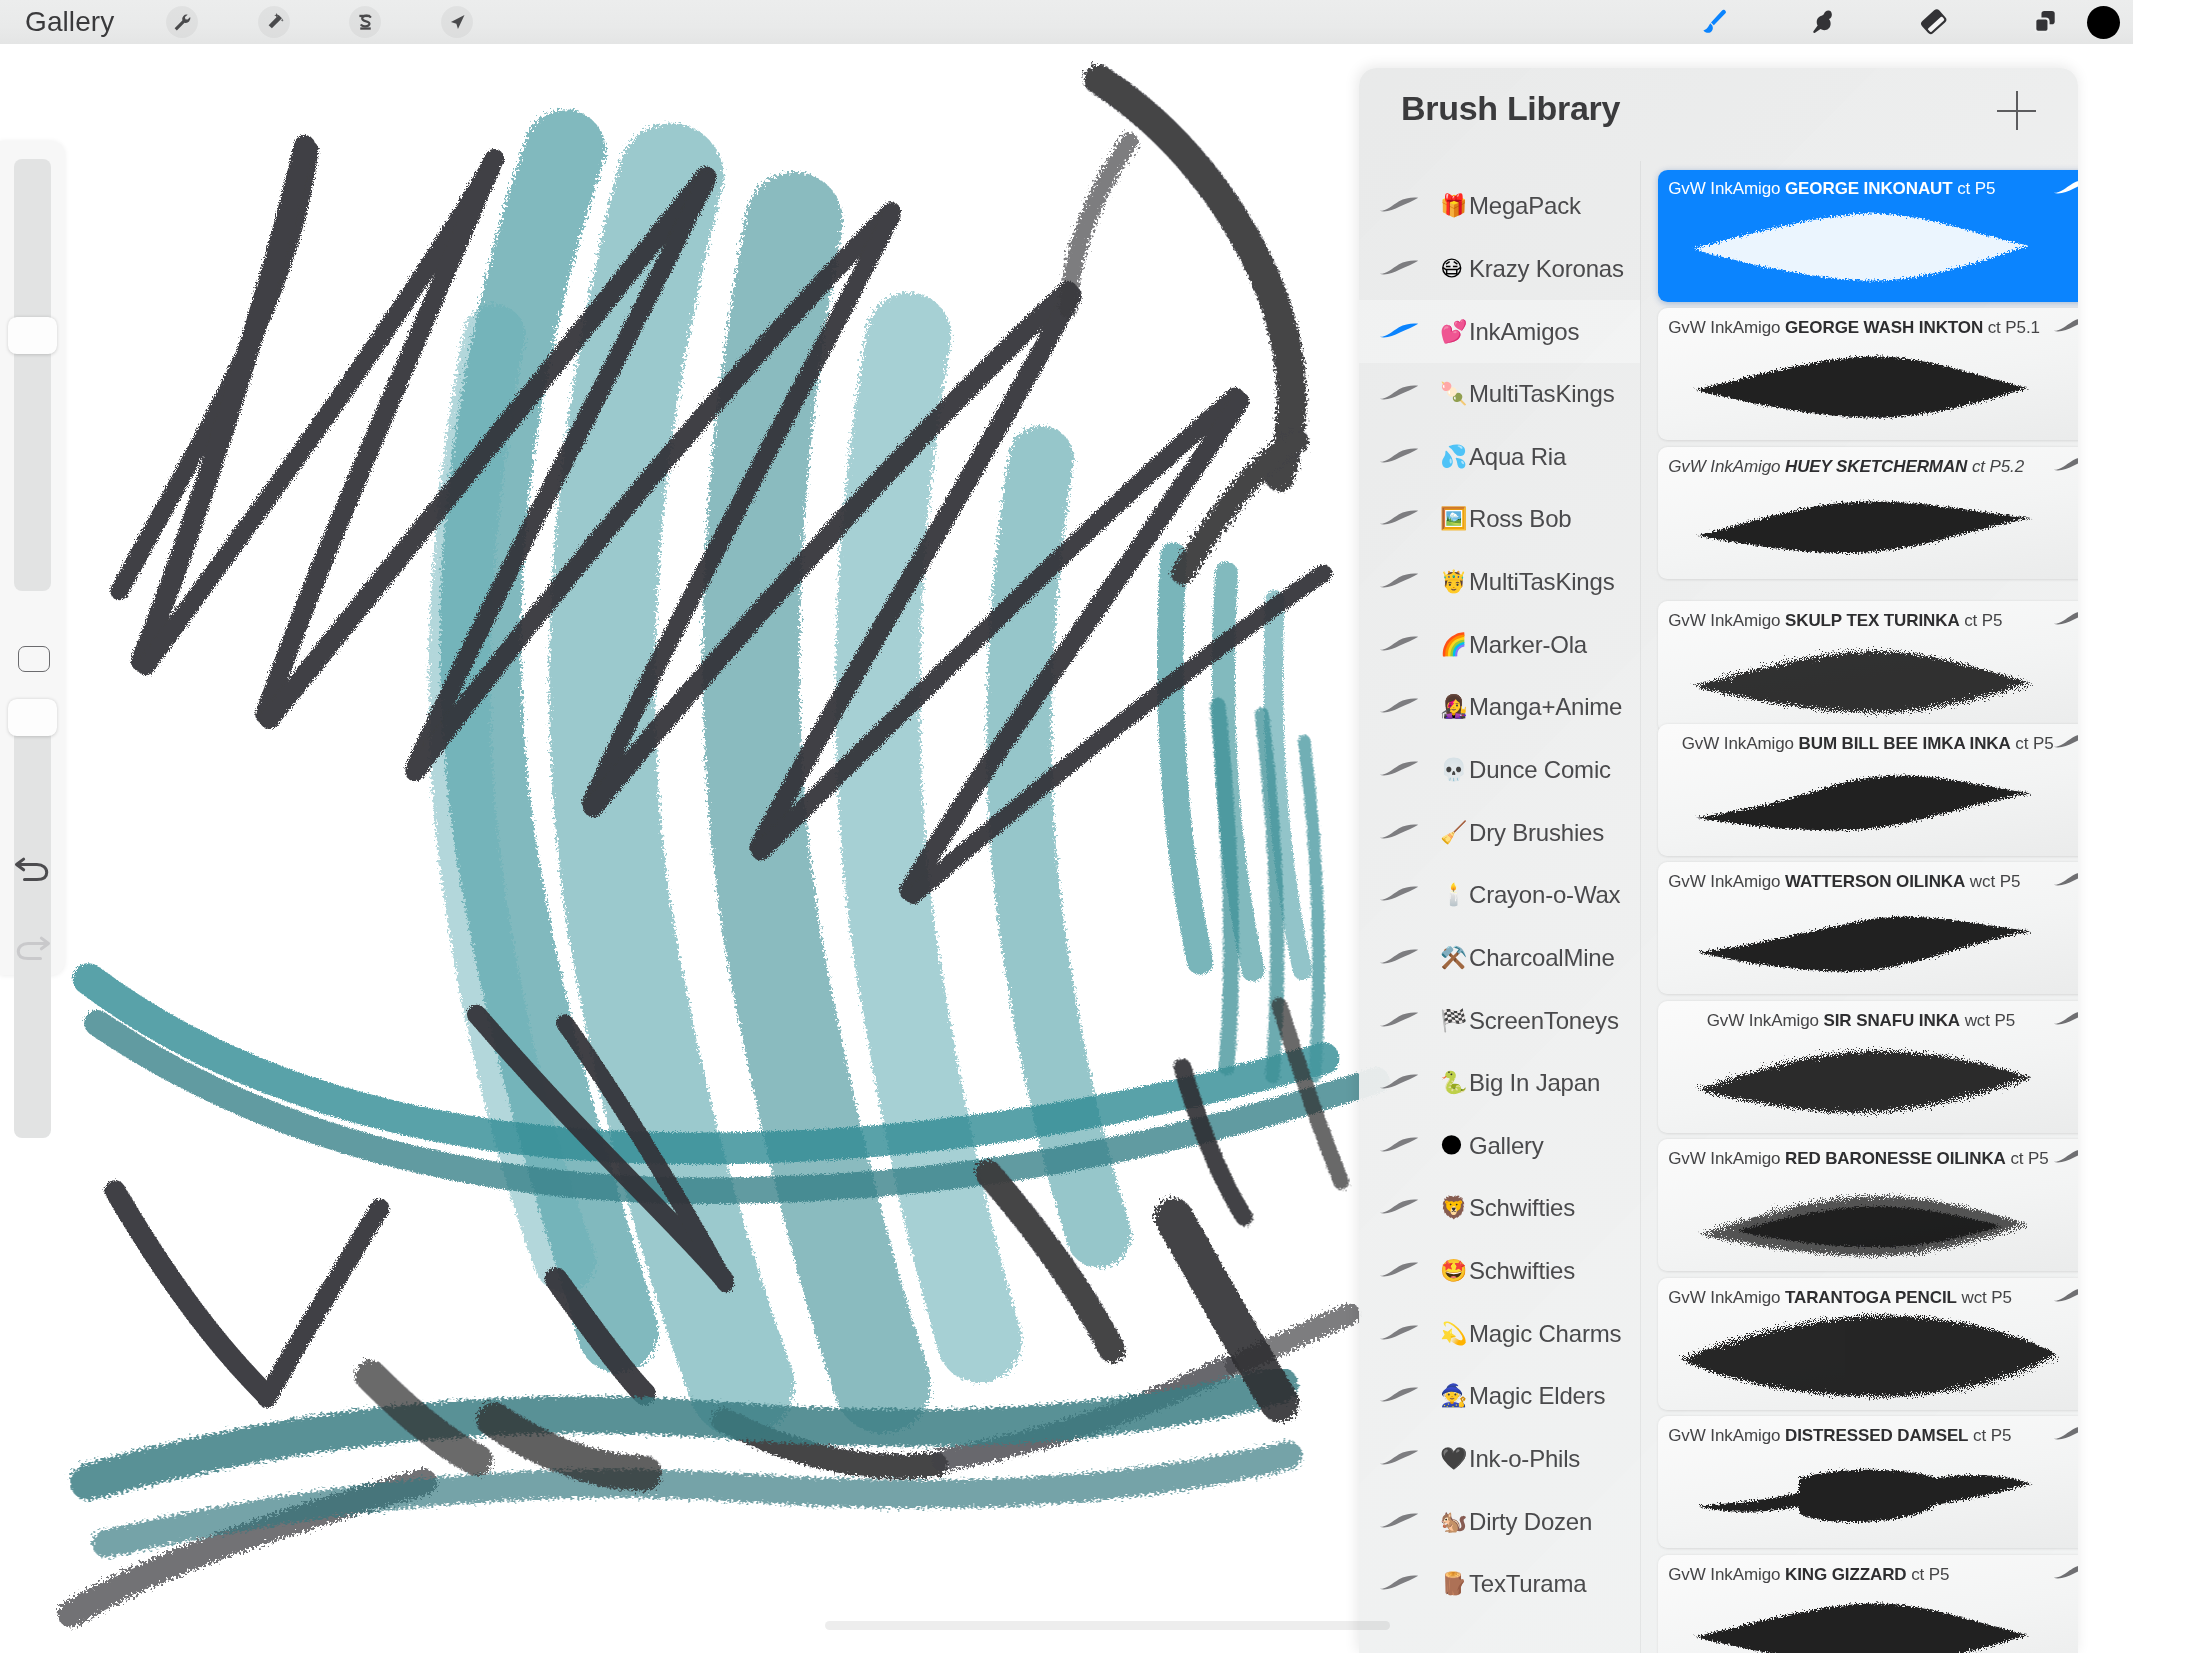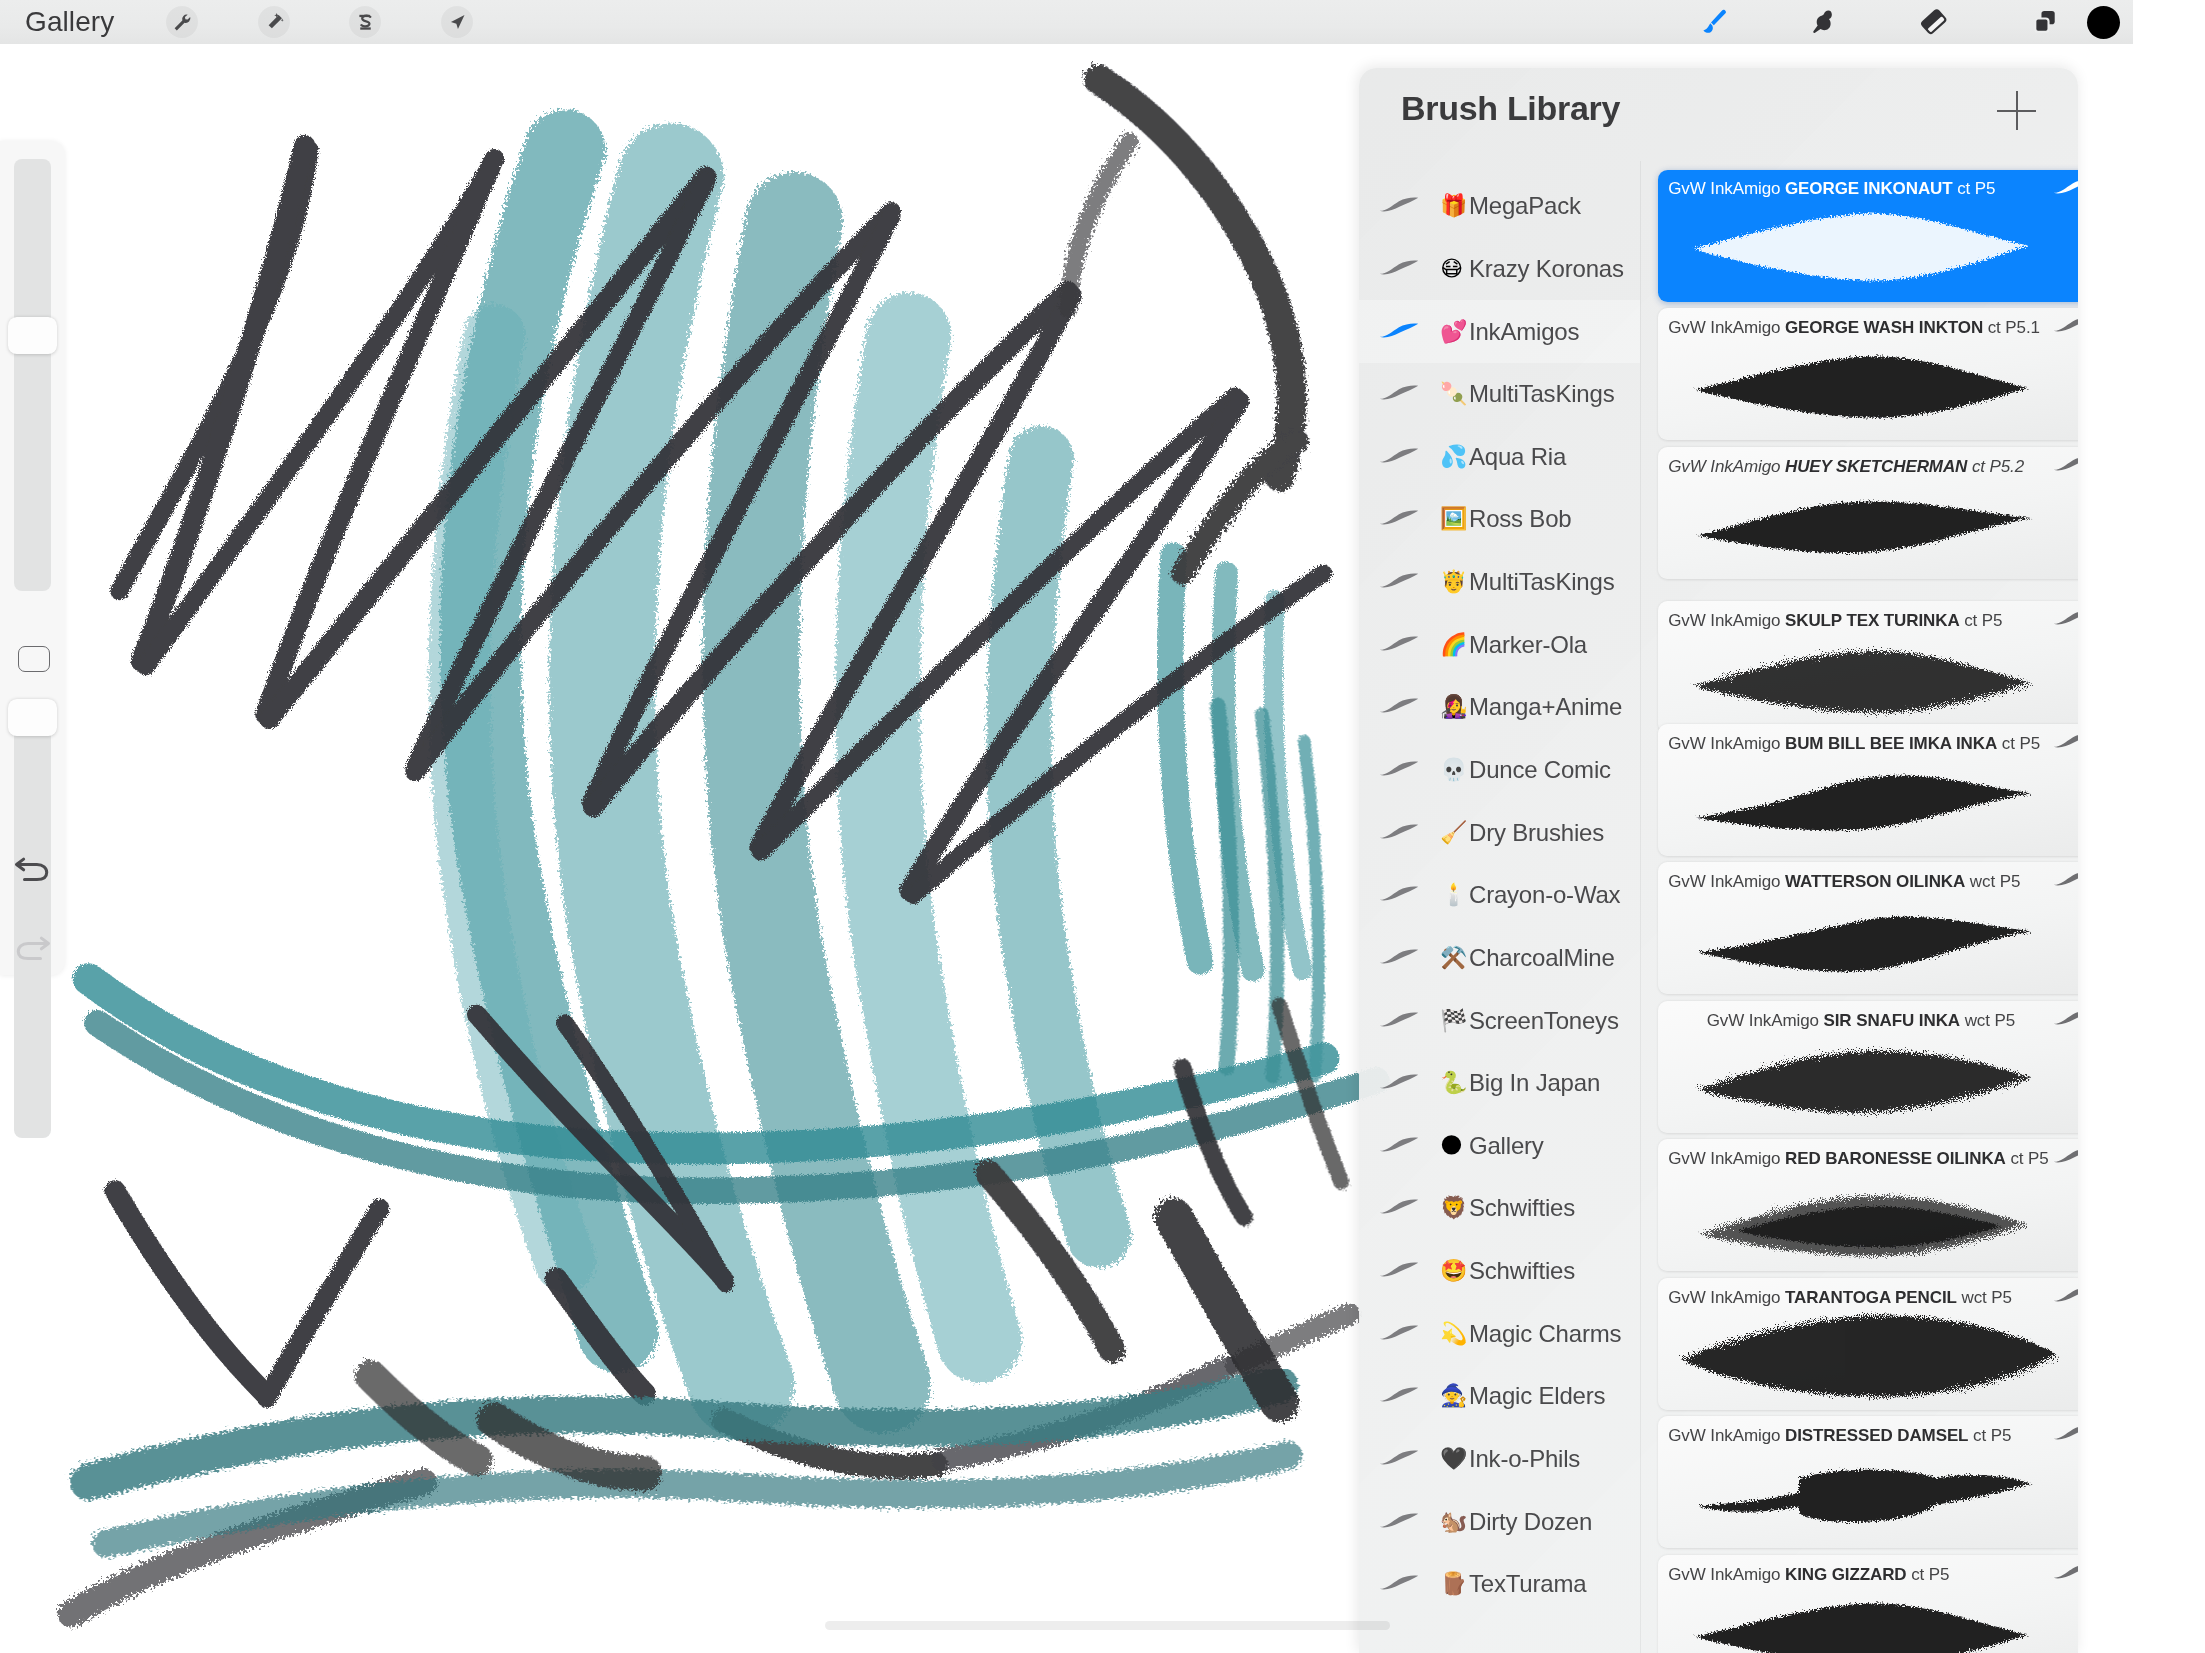--- a/index.html
+++ b/index.html
@@ -494,21 +494,21 @@
                   <feDisplacementMap in="SourceGraphic" in2="n" scale="9"></feDisplacementMap>
                 </filter>
                 <filter id="f2_lens-rough">
                   <feTurbulence type="fractalNoise" baseFrequency="0.9" numOctaves="5" result="n"></feTurbulence>
                   <feDisplacementMap in="SourceGraphic" in2="n" scale="18"></feDisplacementMap>
                 </filter>
               </defs>
               <path d="M40,66 C118,44 190,26 248,26 C308,26 370,48 424,62 C364,82 302,96 246,96 C190,96 110,84 40,66 Z" fill="#151517" opacity="0.88" filter="url(#f2_lens-rough)"></path>
             </svg></div>
         </div>
-        <div class="brush-card" style="top: 563px;">
+        <div class="brush-card" style="top: 563px; text-align: right;">
           <div class="brush-name"><span>GvW InkAmigo</span> <b>BUM BILL BEE IMKA INKA</b> <span>ct P5</span></div>
           <div class="brush-mark"><svg viewBox="0 0 48 22" width="42" height="19.4">
               <path d="M2,18 C10,18 16,12 24,7 C31,3 40,2 46,3 C40,7 33,9 25,13 C17,17 9,20 2,18 Z" fill="#6f6f72"></path>
             </svg></div>
           <div class="brush-preview"><svg viewBox="0 0 497 118" width="438" height="104" preserveAspectRatio="none">
               <defs>
                 <filter id="f1_blob-tail">
                   <feTurbulence type="fractalNoise" baseFrequency="0.55" numOctaves="4" result="n"></feTurbulence>
                   <feDisplacementMap in="SourceGraphic" in2="n" scale="9"></feDisplacementMap>
                 </filter>

